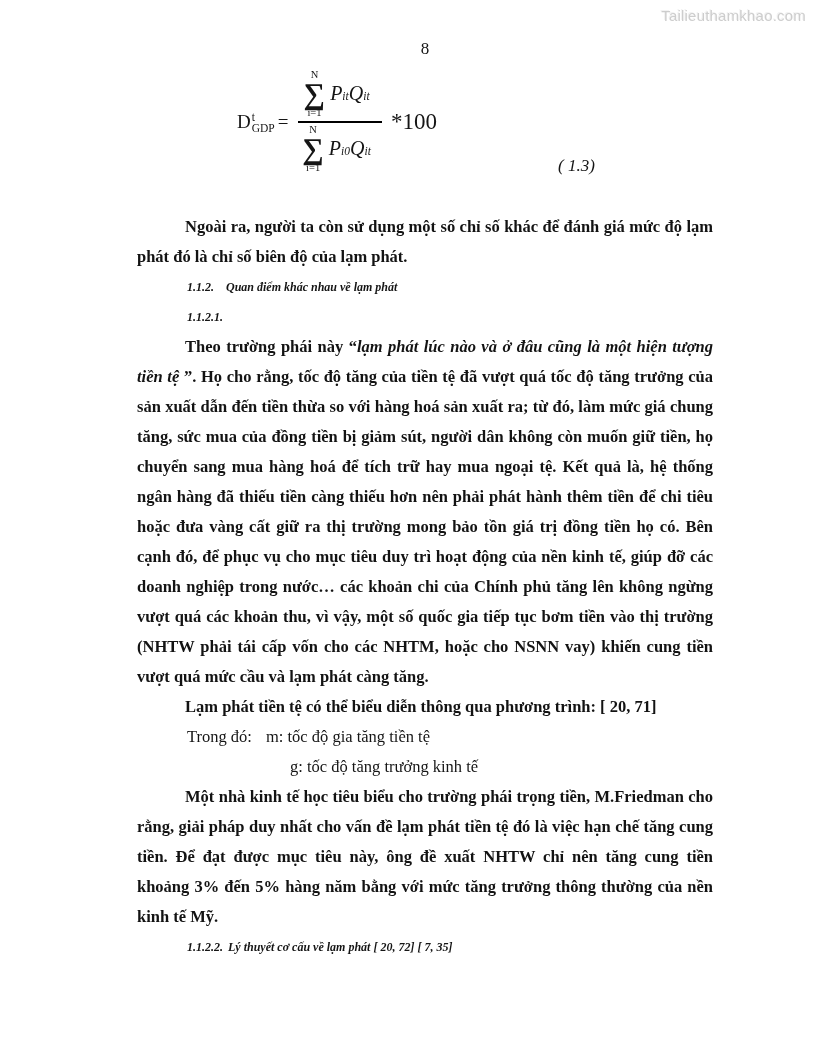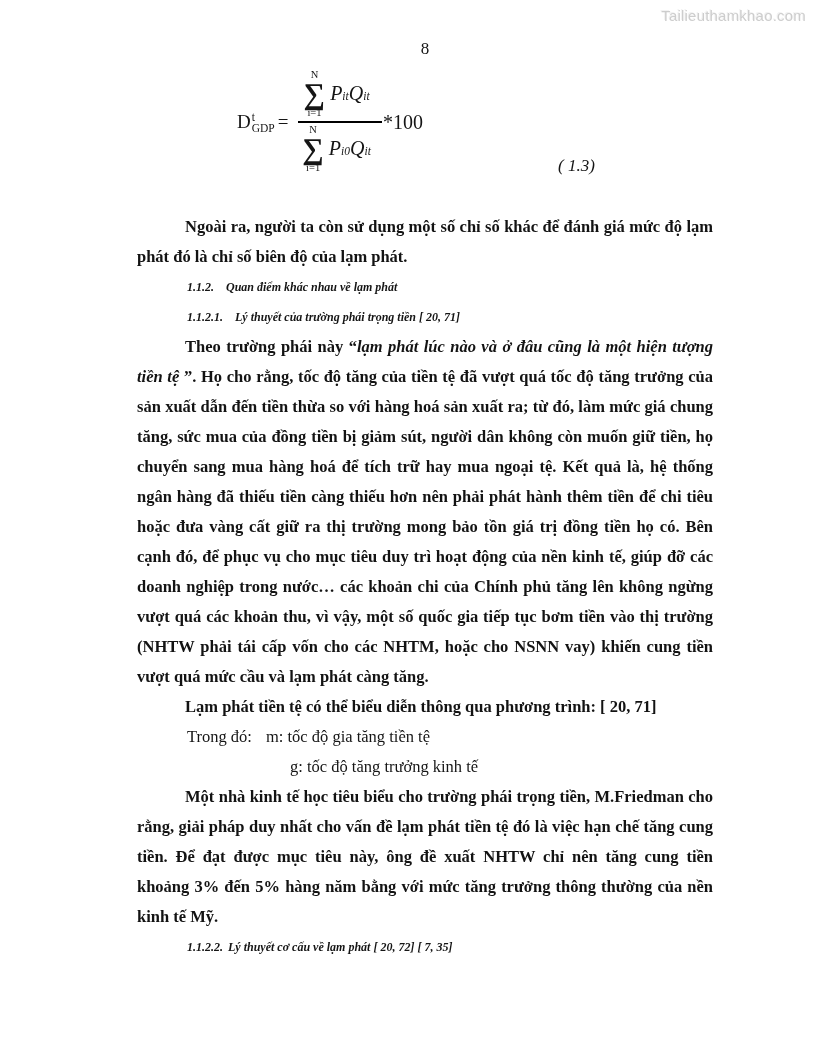--- a/index.html
+++ b/index.html
@@ -23,21 +23,21 @@
   .supsub { display:inline-flex; flex-direction:column; align-items:flex-start;
             font-size:11.5px; line-height:11px; margin:0 3px 0 1px; transform:translateY(1px); }
   .frac { display:inline-flex; flex-direction:column; align-items:center; margin-left:8px; }
   .fracrow { display:flex; align-items:center; padding:2px 12px 3px 6px; }
   .fracrow.num { border-bottom:2px solid #000; }
   .bigsum { display:inline-flex; flex-direction:column; align-items:center;
             font-size:10.5px; line-height:10px; margin-right:5px; font-style:normal; }
   .sigma { font-size:30px; line-height:28px; font-weight:bold; }
   .terms { font-style:italic; font-size:20px; line-height:22px; }
   .terms .tsub { font-size:11.5px; font-style:italic;text-align:center; }
-  .mult { font-size:20px; }
+  .mult { font-size:23px; margin-left:8px; }
   .eq-label { position:absolute; left:421px; top:96px; font-size:17px; font-style:italic; }
 
   
   p.body {
     font-size:16.5px; line-height:30px; text-align:justify;
     text-indent:48px; color:#131313;font-weight:bold;
   }
   .qitalic { font-style:italic; }
   .heading {
     font-size:12px; line-height:30px; font-weight:bold; font-style:italic;
@@ -100,21 +100,20 @@
 
     <p class="body" style="margin-top:6px;">Ngoài ra, người ta còn sử dụng một số chỉ số khác để đánh giá mức độ lạm phát đó là chỉ số biên độ của lạm phát.</p>
 
     <div class="heading">
       <span class="hnum">1.1.2.</span>
       <span>Quan điểm khác nhau về lạm phát</span>
     </div>
 
     <div class="heading">
       <span class="hnum">1.1.2.1.</span>
-      <span>Lý thuyết của trường phái trọng tiền [ 20, 71]</span>
     </div>
 
     <p class="body"><span>Theo trường phái này “</span><span class="qitalic">lạm phát lúc nào và ở đâu cũng là một hiện tượng tiền tệ </span><span>”. Họ cho rằng, tốc độ tăng của tiền tệ đã vượt quá tốc độ tăng trưởng của sản xuất  dẫn đến tiền thừa so với hàng hoá sản xuất ra; từ đó, làm mức giá chung tăng, sức mua của đồng tiền bị giảm sút, người dân không còn muốn giữ tiền, họ chuyển sang mua hàng hoá để tích trữ hay mua ngoại tệ. Kết quả là, hệ thống ngân hàng đã thiếu tiền càng thiếu hơn nên phải phát hành thêm tiền để chi tiêu hoặc đưa vàng cất giữ ra thị trường mong bảo tồn giá trị đồng tiền họ có. Bên cạnh đó, để phục vụ cho mục tiêu duy trì hoạt động của nền kinh tế, giúp đỡ các doanh nghiệp trong nước… các khoản chi của Chính phủ tăng lên không ngừng vượt quá các khoản thu, vì vậy, một số quốc gia tiếp tục bơm tiền vào thị trường (NHTW phải tái cấp vốn cho các NHTM, hoặc cho NSNN vay) khiến cung tiền vượt quá mức cầu và lạm phát càng tăng.</span></p>
 
     <p class="body">Lạm phát tiền tệ có thể biểu diễn thông qua phương trình: [ 20, 71]</p>
 
 
     <div class="def-line">
       <span>Trong đó:</span><span class="def-m">m: tốc độ gia tăng tiền tệ</span>
     </div>

